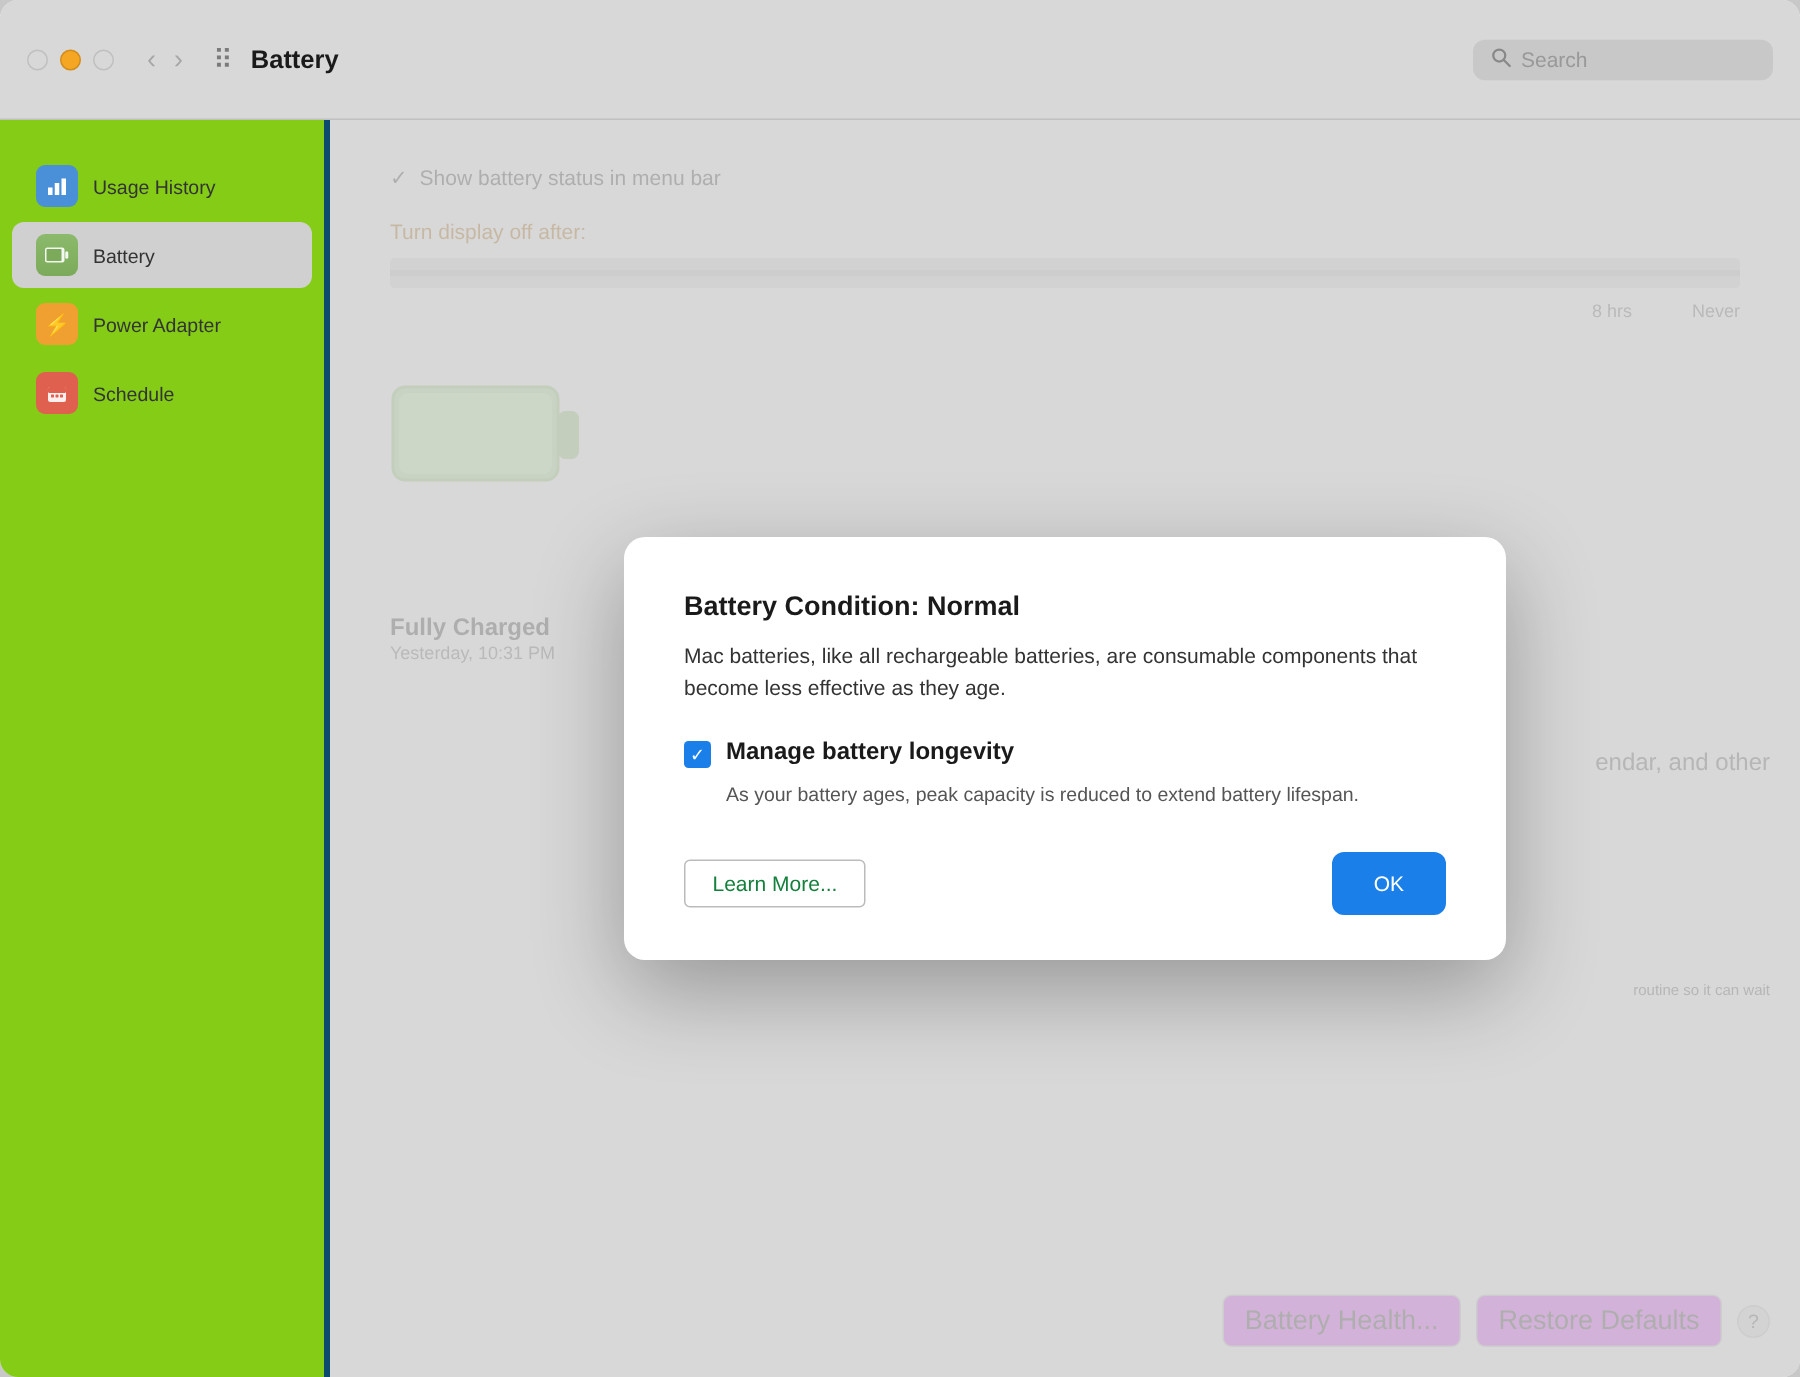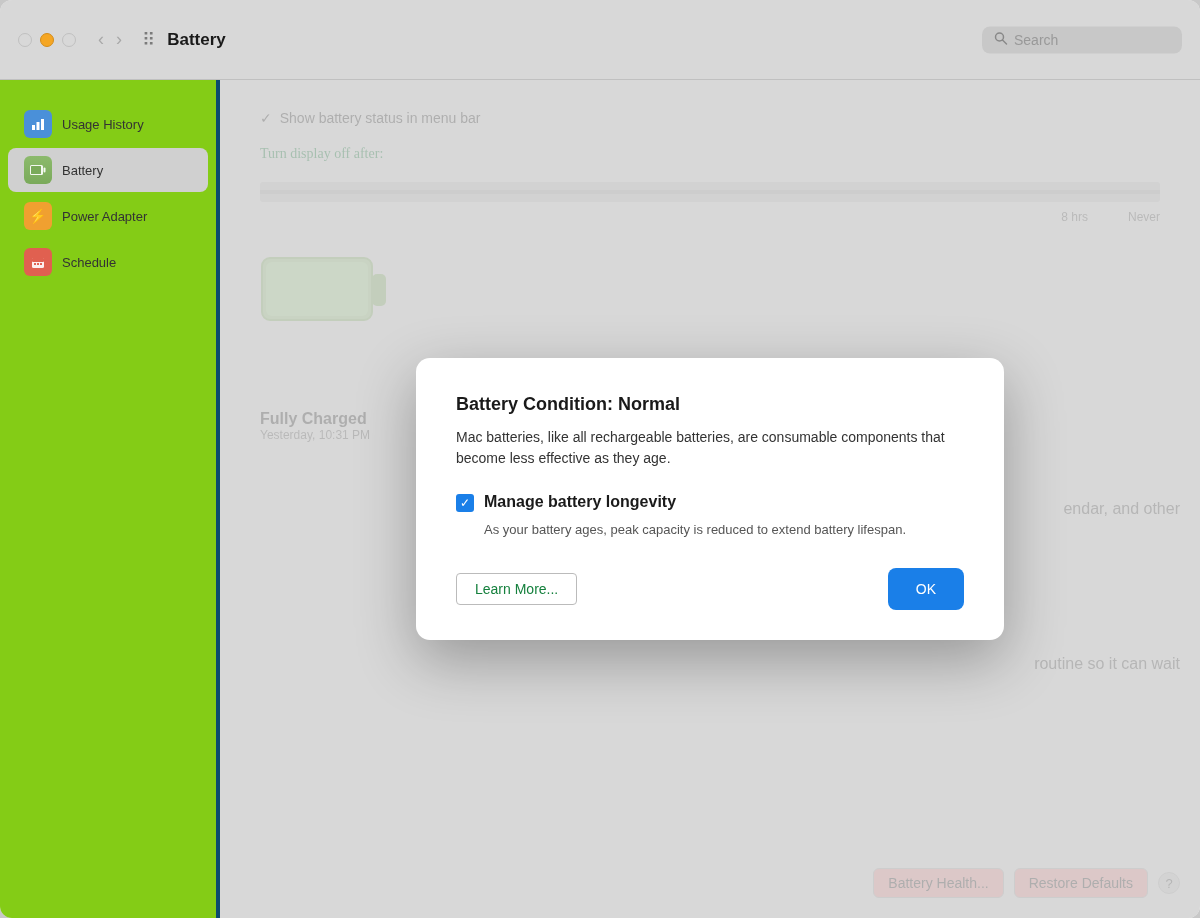--- a/index.html
+++ b/index.html
@@ -176,23 +176,22 @@
       color: #333;
     }
 
     .check-mark {
       color: #333;
       font-size: 14px;
     }
 
     .display-off-label {
       font-size: 14px;
-      color: #15803d;
-      margin-bottom: 20px;
-      font-family: Liberation Serif, serif;
+      color: #a16207;
+      margin-bottom: 10px;
     }
 
     .slider-area {
       width: 100%;
       height: 20px;
       background: #d0d0d0;
       border-radius: 3px;
       margin-bottom: 8px;
       position: relative;
     }
@@ -221,25 +220,25 @@
       font-weight: 600;
       color: #333;
     }
 
     .battery-status-time {
       font-size: 12px;
       color: #666;
     }
 
     .bottom-btn {
-      background: #fca5a5;
+      background: #d946ef;
       border: 1px solid #bbb;
       border-radius: 6px;
       padding: 6px 14px;
-      font-size: 14px;
+      font-size: 18px;
       color: #333;
       cursor: pointer;
     }
 
     .help-btn {
       width: 22px;
       height: 22px;
       border-radius: 50%;
       background: #d8d8d8;
       border: 1px solid #bbb;
@@ -461,21 +460,21 @@
           <rect x="6" y="12" width="102" height="54" rx="6" fill="#b8e8a0"></rect>
         </svg>
       </div>
 
       <div style="position:absolute; left:40px; top:330px; opacity:0.5;">
         <div class="battery-status-title">Fully Charged</div>
         <div class="battery-status-time">Yesterday, 10:31 PM</div>
       </div>
 
       <div style="position:absolute; right:20px; top:420px; font-size:16px; color:#555; opacity:0.5;">endar, and other</div>
-      <div style="position:absolute; right:20px; top:575px; font-size:16px; color:#555; opacity:0.5;">routine so it can wait</div>
+      <div style="position:absolute; right:20px; top:575px; font-size:10px; color:#555; opacity:0.5;">routine so it can wait</div>
 
       <div style="position:absolute; bottom:20px; right:20px; display:flex; gap:10px; align-items:center; opacity:0.5;">
         <button class="bottom-btn">Battery Health...</button>
         <button class="bottom-btn">Restore Defaults</button>
         <div class="help-btn">
           <span>?</span>
         </div>
       </div>
 
       <div class="dim-overlay"></div>

